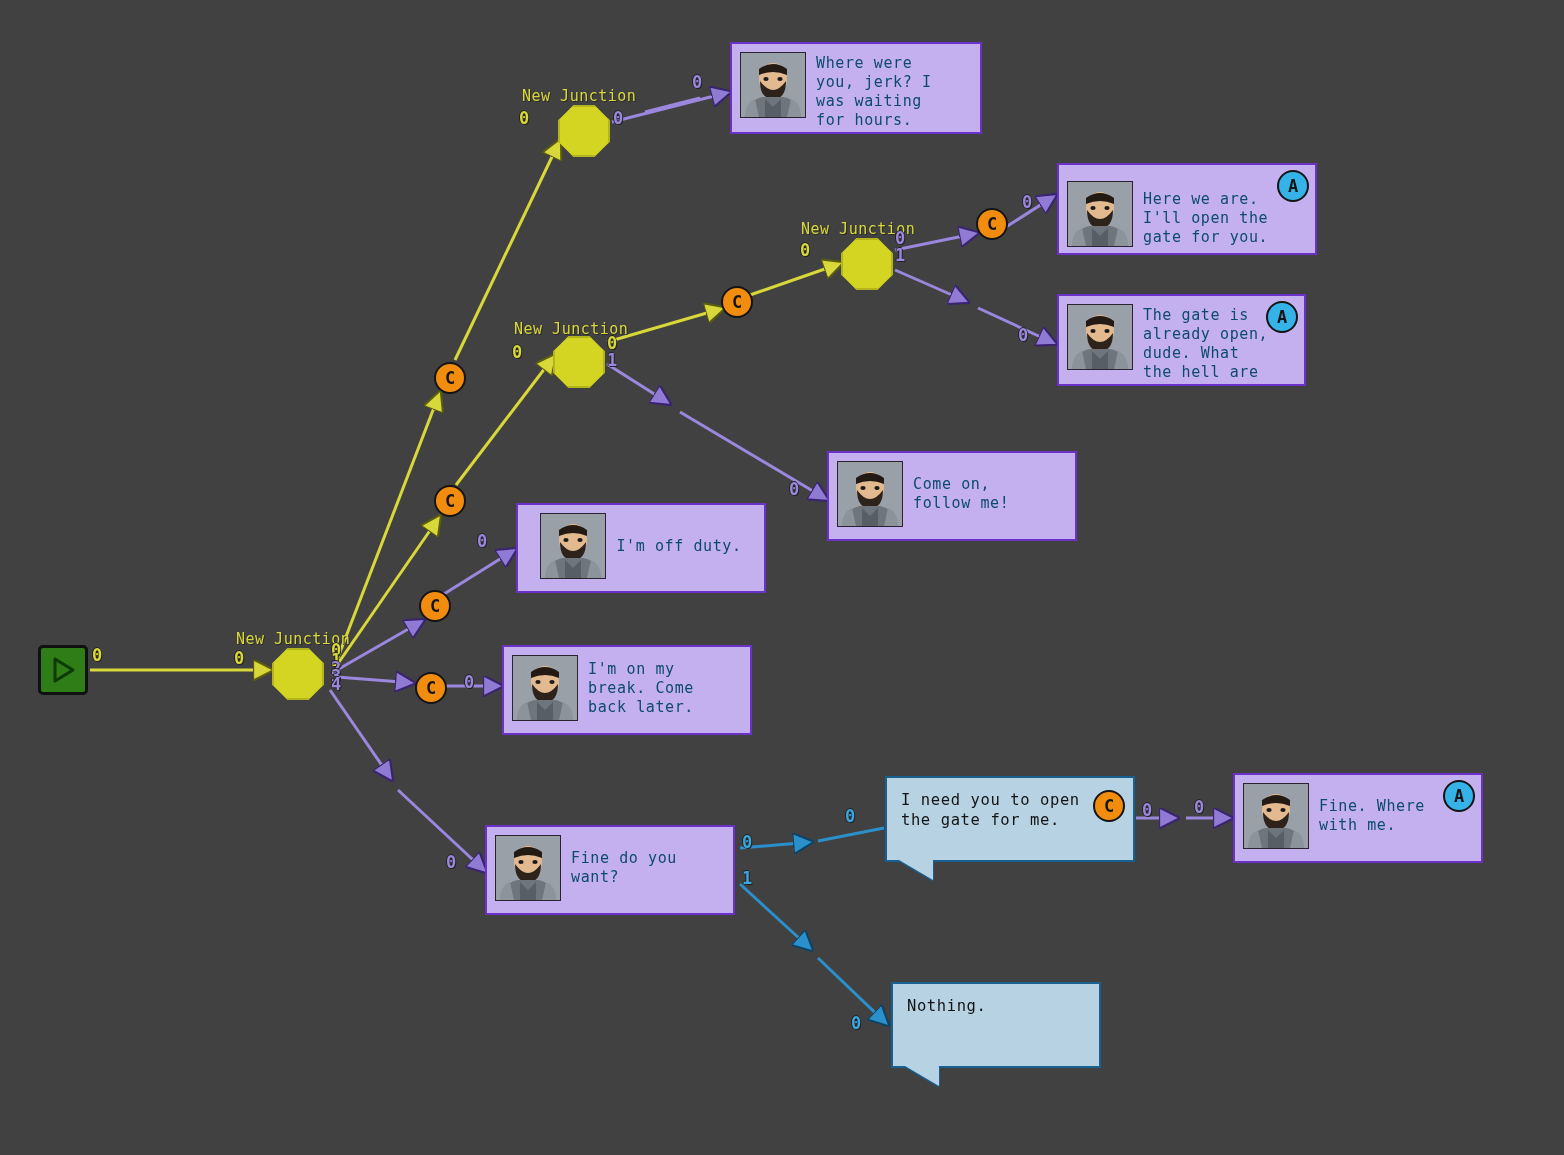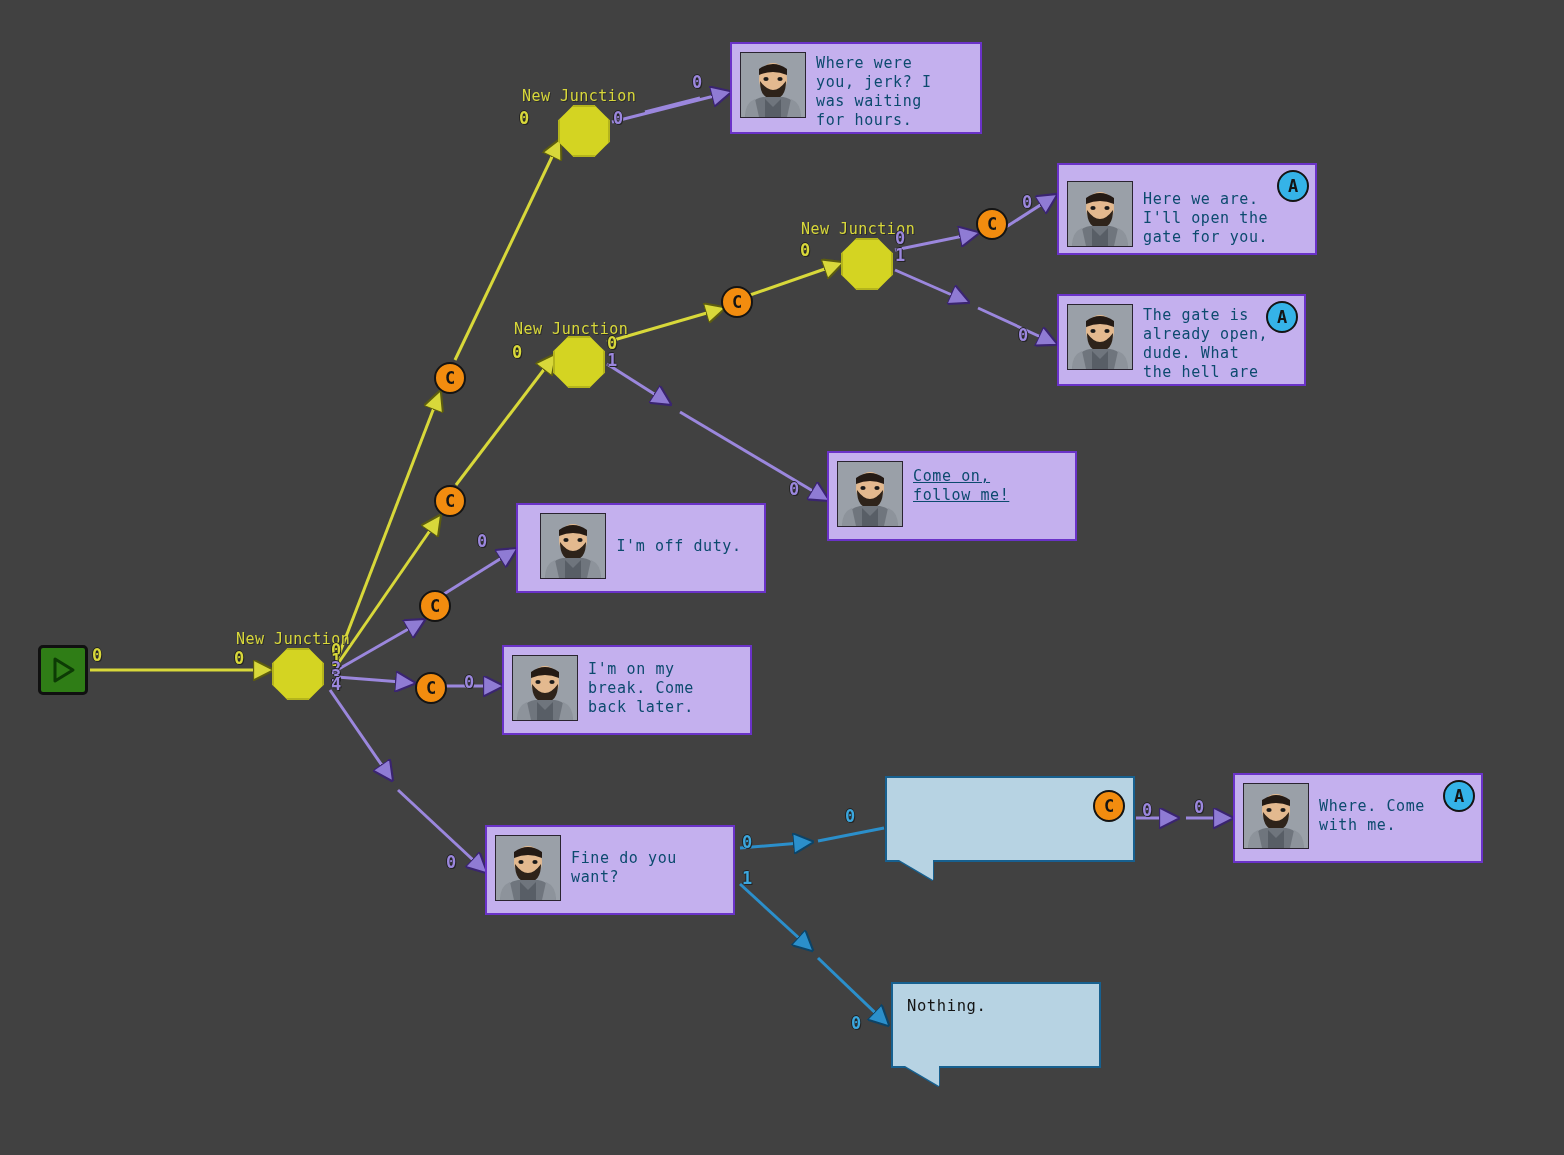--- a/index.html
+++ b/index.html
@@ -333,21 +333,21 @@
         <path d="M9 8 q7 -5 14 0 l0 3 q-7 -3 -14 0 z" fill="#241a14"></path>
         <path d="M9.5 14 q6.5 9 13 0 q0 9 -6.5 9 q-6.5 0 -6.5 -9 z" fill="#2e231a"></path>
         <ellipse cx="12.5" cy="13" rx="1.3" ry="1" fill="#1a1a1a"></ellipse>
         <ellipse cx="19.5" cy="13" rx="1.3" ry="1" fill="#1a1a1a"></ellipse>
         <path d="M2 32 q2 -9 9 -10 l10 0 q7 1 9 10 z" fill="#6f757d"></path>
         <path d="M2 32 q0 -7 5 -9 l2 9 z" fill="#8d939b"></path>
         <path d="M30 32 q0 -7 -5 -9 l-2 9 z" fill="#8d939b"></path>
         <path d="M12 23 l4 4 l4 -4 l0 9 l-8 0 z" fill="#585e66"></path>
       </svg>
     </div>
-    <div class="text" style="padding-top:14px;text-decoration:underline;">Come on,
+    <div class="text" style="padding-top:22px;">Come on,
 follow me!</div>
     <div class="tail"></div>
   </div>
   <div class="port p-purple" style="left:789px; top:479px;">0</div>
 
   <div class="bubble" style="left:516px; top:503px; width:250px; height:90px;justify-content:center;">
     <div class="portrait">
       <svg width="64" height="64" viewBox="0 0 32 32">
         <rect width="32" height="32" fill="#9aa0a8"></rect>
         <ellipse cx="16" cy="13" rx="7" ry="8" fill="#e3b98f"></ellipse>
@@ -419,29 +419,31 @@
         <path d="M9 8 q7 -5 14 0 l0 3 q-7 -3 -14 0 z" fill="#241a14"></path>
         <path d="M9.5 14 q6.5 9 13 0 q0 9 -6.5 9 q-6.5 0 -6.5 -9 z" fill="#2e231a"></path>
         <ellipse cx="12.5" cy="13" rx="1.3" ry="1" fill="#1a1a1a"></ellipse>
         <ellipse cx="19.5" cy="13" rx="1.3" ry="1" fill="#1a1a1a"></ellipse>
         <path d="M2 32 q2 -9 9 -10 l10 0 q7 1 9 10 z" fill="#6f757d"></path>
         <path d="M2 32 q0 -7 5 -9 l2 9 z" fill="#8d939b"></path>
         <path d="M30 32 q0 -7 -5 -9 l-2 9 z" fill="#8d939b"></path>
         <path d="M12 23 l4 4 l4 -4 l0 9 l-8 0 z" fill="#585e66"></path>
       </svg>
     </div>
-    <div class="text" style="padding-top:22px;">Where. Come
+    <div class="text" style="padding-top:22px;">Fine. Where
 with me.</div>
     <div class="badge badge-a" style="right:6px; top:5px;">A</div>
     <div class="tail"></div>
   </div>
   <div class="port p-purple" style="left:1194px; top:797px;">0</div>
   <div class="port p-purple" style="left:1142px; top:800px;">0</div>
 
   <div class="choice" style="left:885px; top:776px; width:250px; height:86px;">
+    <div class="ctext">I need you to open
+the gate for me.</div>
     <div class="badge badge-c" style="right:8px; top:12px;">C</div>
     <div class="tail-bl"></div>
   </div>
   <div class="port p-blue" style="left:845px; top:806px;">0</div>
 
   <div class="choice" style="left:891px; top:982px; width:210px; height:86px;">
     <div class="ctext">Nothing.</div>
     <div class="tail-bl"></div>
   </div>
   <div class="port p-blue" style="left:851px; top:1013px;">0</div>

